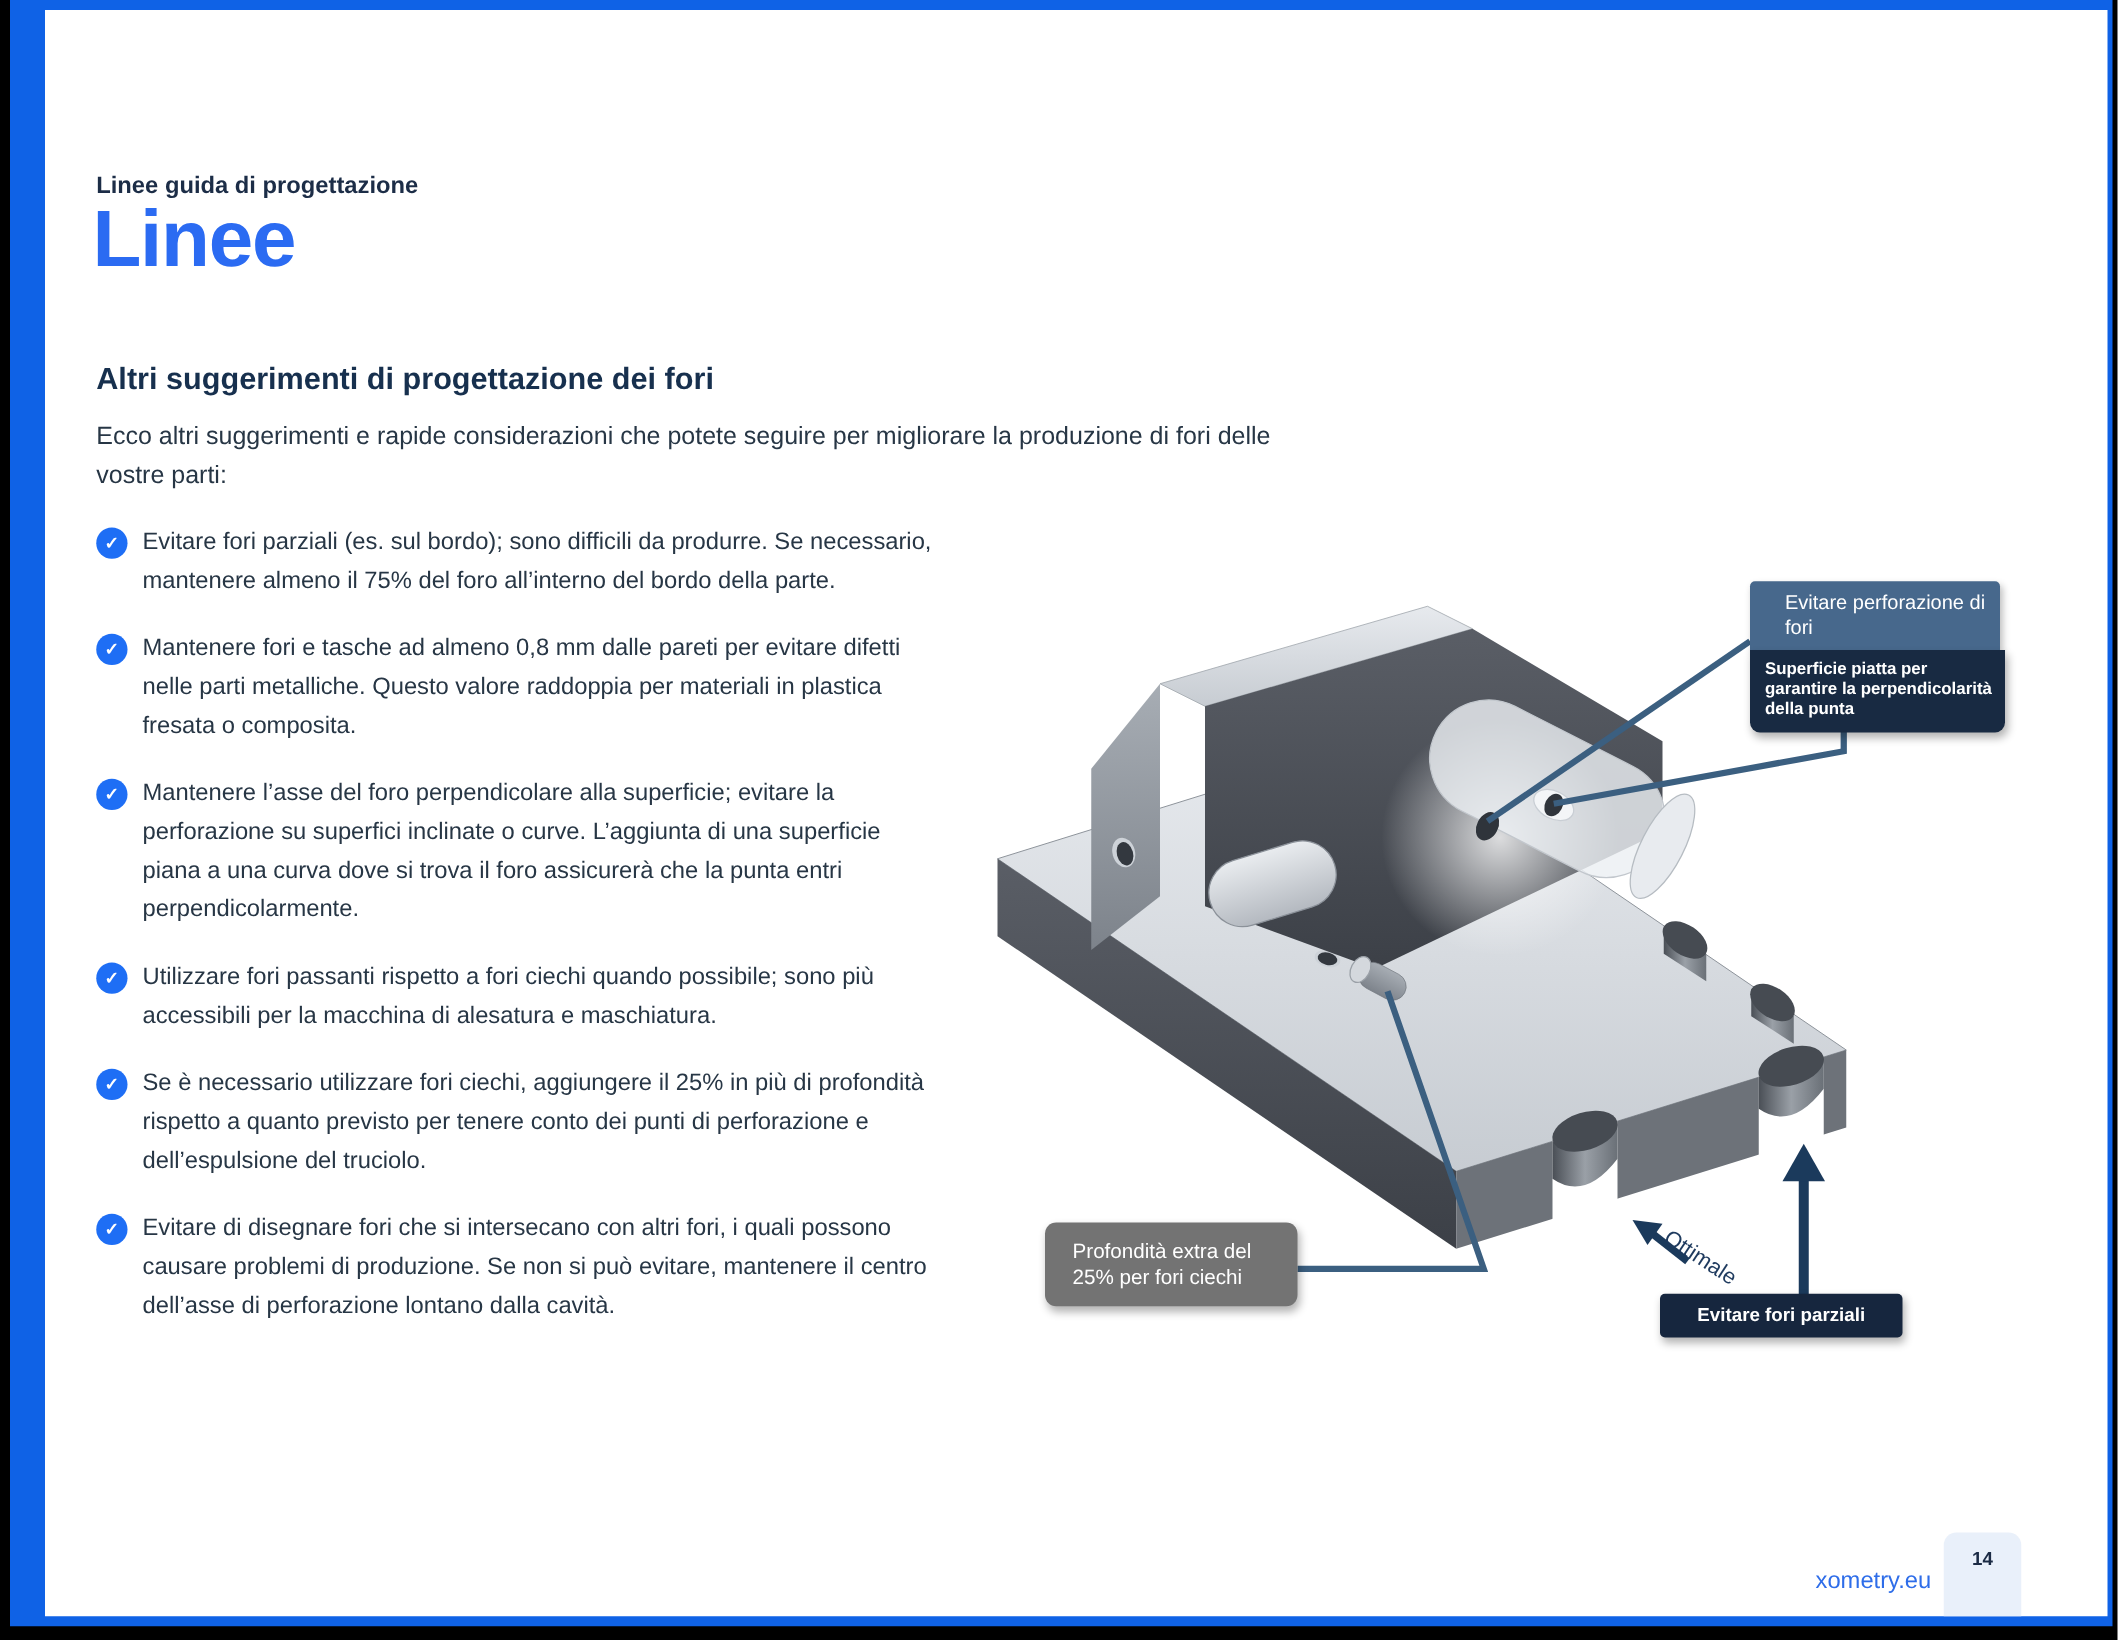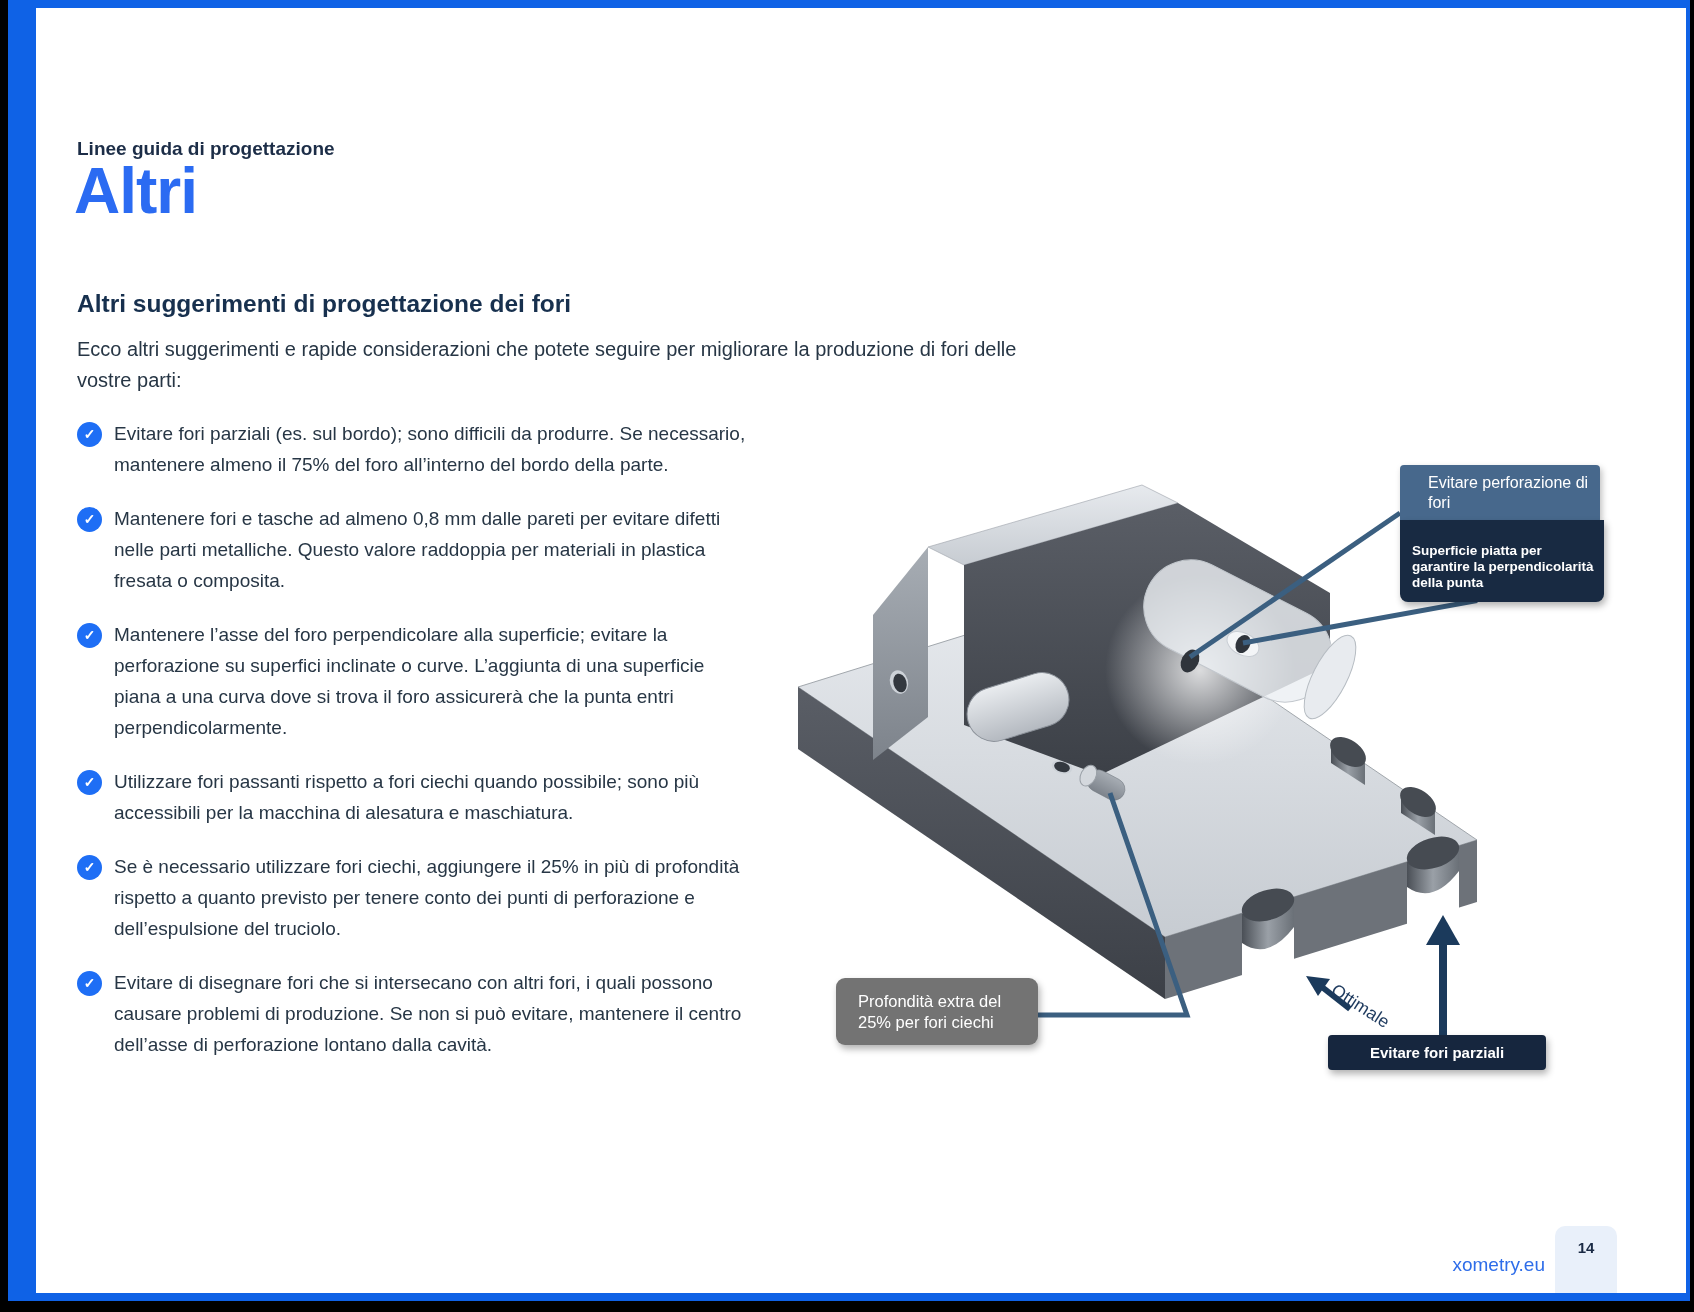--- a/index.html
+++ b/index.html
@@ -20,39 +20,39 @@
   .check{position:absolute;left:0;top:4px;width:25px;height:25px;border-radius:50%;background:#1e6ef5;color:#fff;
          font-size:14px;font-weight:700;display:flex;align-items:center;justify-content:center;}
 
   .figure{position:absolute;left:734px;top:417px;width:916px;height:680px;}
   .figure svg{position:absolute;left:0;top:0;}
 
   .callout{position:absolute;color:#fff;box-sizing:border-box;z-index:5;}
   .co-a{left:630px;top:40px;width:200px;background:#47688c;border-radius:4px 4px 0 0;
         padding:8px 8px 7px 28px;font-size:16px;line-height:1.25;box-shadow:2px 3px 6px rgba(0,0,0,.25);}
   .co-b{left:630px;top:95px;width:204px;background:#182a42;border-radius:0 0 8px 8px;
-        padding:23px 10px 10px 12px;font-size:13.5px;font-weight:700;line-height:1.2;box-shadow:2px 4px 7px rgba(0,0,0,.3);}
+        padding:7px 10px 10px 12px;font-size:13.5px;font-weight:700;line-height:1.2;box-shadow:2px 4px 7px rgba(0,0,0,.3);}
   .co-c{left:66px;top:553px;width:202px;background:#737373;border-radius:9px;
         padding:13px 10px 13px 22px;font-size:16.5px;line-height:1.25;box-shadow:2px 4px 7px rgba(0,0,0,.3);}
-  .co-d{left:558px;top:610px;width:218px;background:#16263e;border-radius:4px;
+  .co-d{left:558px;top:610px;width:194px;background:#16263e;border-radius:4px;
         padding:9px 0;font-size:15px;font-weight:700;text-align:center;box-shadow:2px 4px 7px rgba(0,0,0,.3);}
 
   .footer-link{position:absolute;right:141px;top:1246px;font-size:19px;color:#2e6de9;text-decoration:none;}
   .page-tab{position:absolute;left:1519px;top:1218px;width:62px;height:67px;background:#e9f0fa;
             border-radius:10px 10px 0 0;display:flex;align-items:center;justify-content:center;
             color:#1b2b45;font-weight:700;font-size:15px;padding-bottom:24px;box-sizing:border-box;}
 </style>
 </head>
 <body>
 
 <div class="frame"></div>
 <div class="page">
 
   <div class="eyebrow">Linee guida di progettazione</div>
-  <div class="title">Altri</div>
+  <div class="title">Linee</div>
 
   <div class="h2">Altri suggerimenti di progettazione dei fori</div>
   <div class="intro">Ecco altri suggerimenti e rapide considerazioni che potete seguire per migliorare la produzione di fori delle vostre parti:</div>
 
   <ul class="bullets">
     <li class="bullet">
       <span class="check">✓</span>
       <span>Evitare fori parziali (es. sul bordo); sono difficili da produrre. Se necessario, mantenere almeno il 75% del foro all’interno del bordo della parte.</span>
     </li>
     <li class="bullet">

